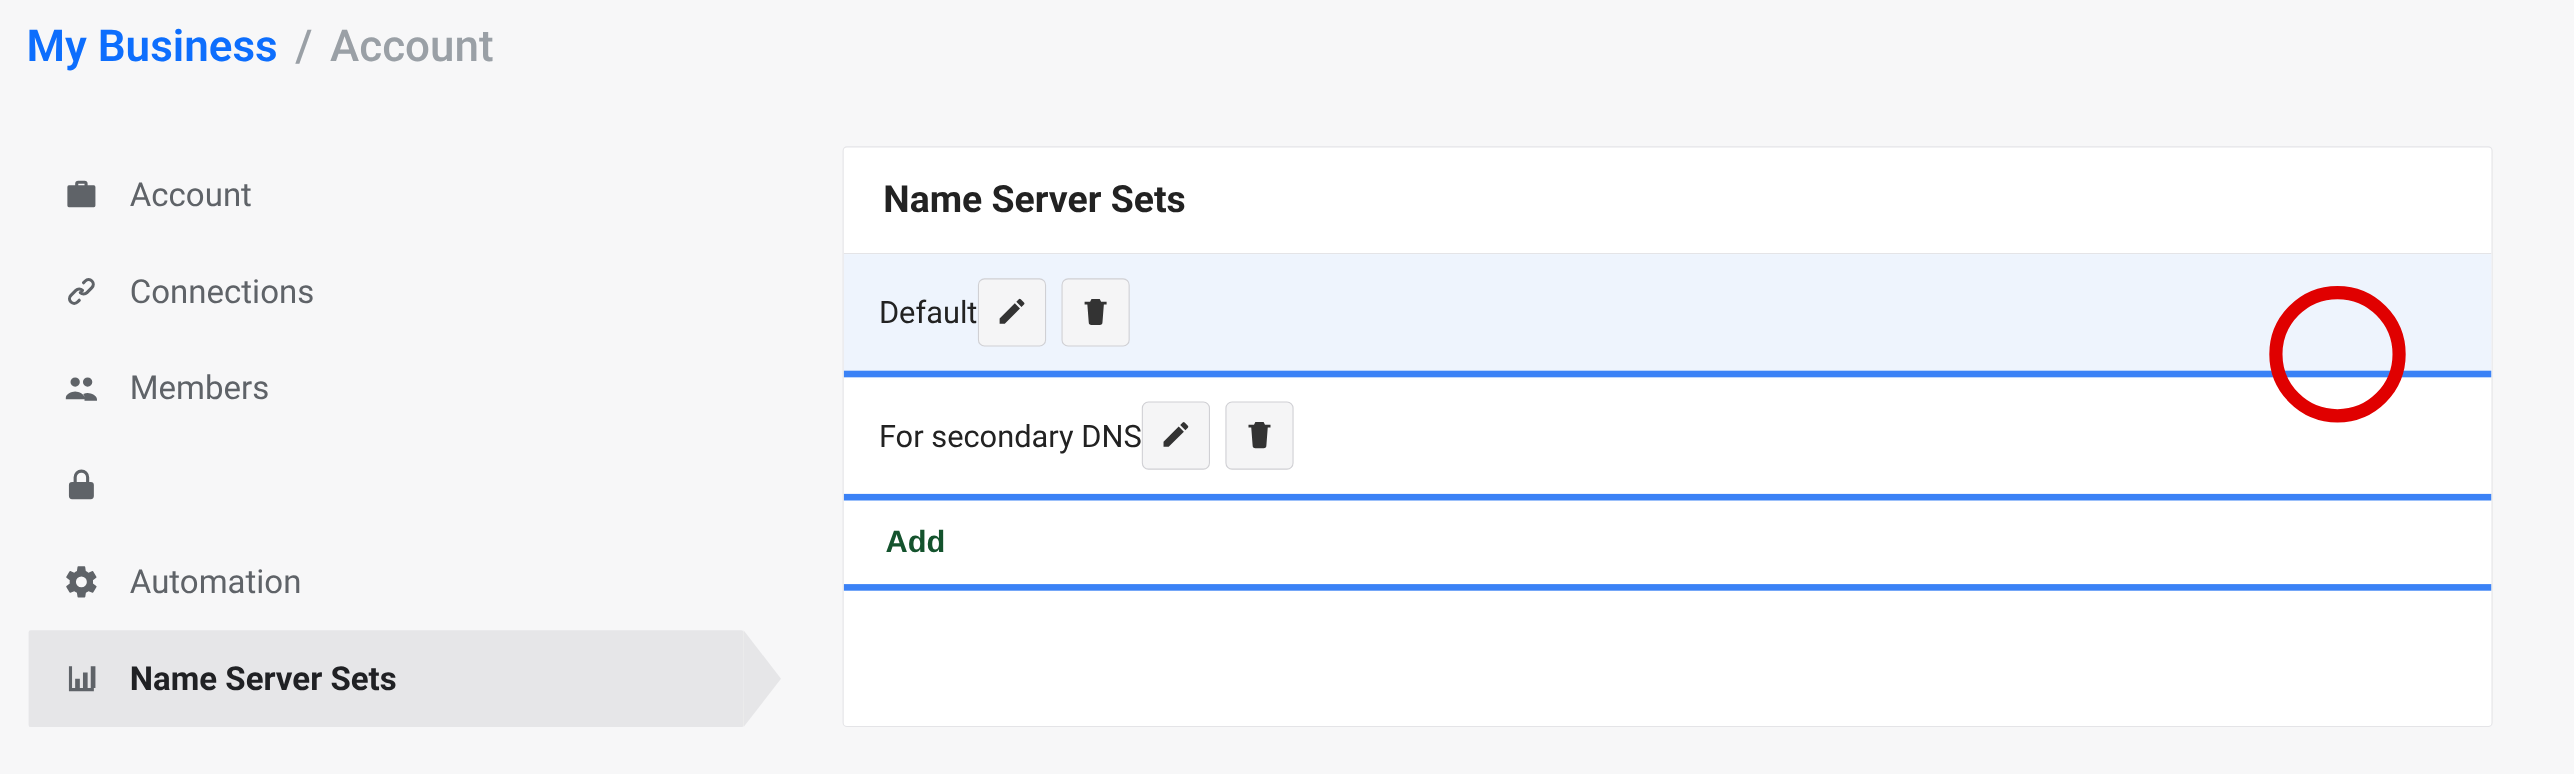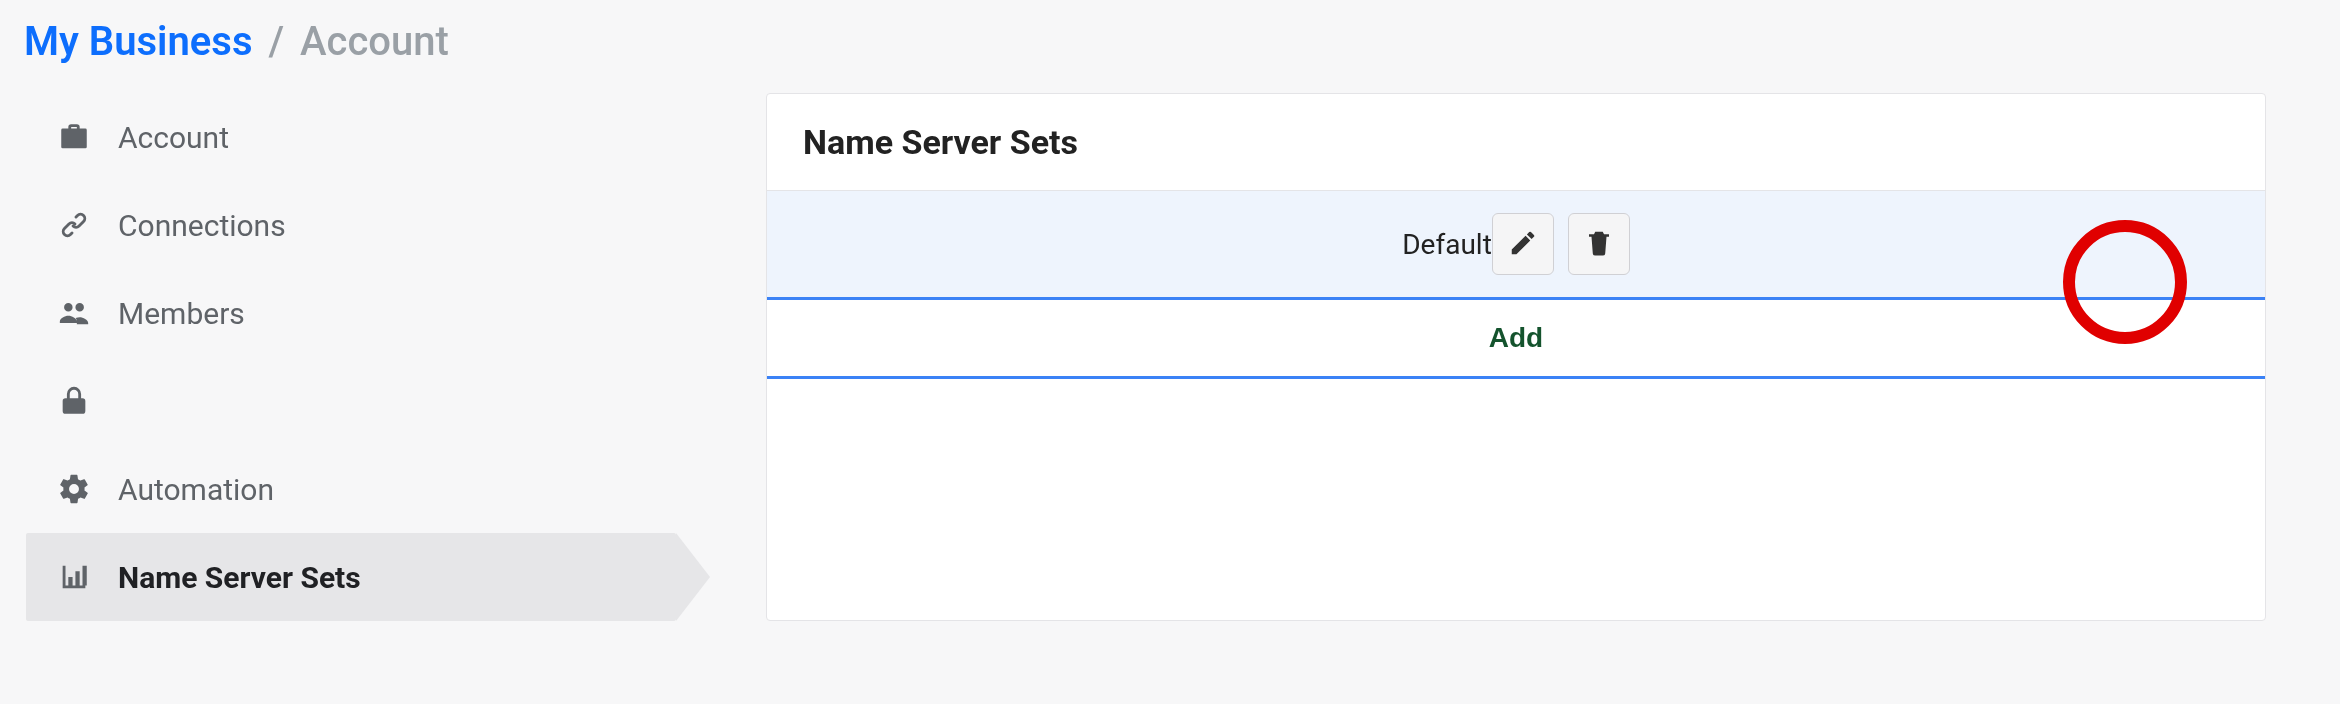--- a/index.html
+++ b/index.html
@@ -7,21 +7,21 @@
     width: 2340px;
     height: 704px;
     font-family: -apple-system, BlinkMacSystemFont, "Segoe UI", Roboto, "Helvetica Neue", Arial, sans-serif;
     background: #f7f7f8;
     color: #333;
   }
   .page { padding: 18px 26px; }
   .breadcrumb {
     font-size: 40px;
     font-weight: 600;
-    margin-bottom: 28px;
+    margin-bottom: 68px;
     margin-left: -2px;
   }
   .breadcrumb .primary { color: #0d6efd; }
   .breadcrumb .sep { color: #9aa0a6; font-weight: 500; margin: 0 6px; }
   .breadcrumb .secondary { color: #9aa0a6; font-weight: 500; }
 
   .layout { display: flex; gap: 90px; }
 
   .sidebar { width: 650px; }
   .sidebar-item {
@@ -73,23 +73,23 @@
   .panel-header {
     padding: 28px 36px;
     font-size: 34px;
     font-weight: 700;
     color: #222;
     border-bottom: 1px solid #e4e4e7;
   }
   .row {
     display: flex;
     align-items: center;
-    justify-content: center;
+    justify-content: flex-start;
     padding: 22px 32px;
-    border-bottom: 3px solid #3b82f6;
+    border-bottom: 6px solid #3b82f6;
     font-size: 28px;
   }
   .row:last-child { border-bottom: none; }
   .row.highlight { background: #eef4fd; }
   .row-label { color: #222; }
   .row-actions { display: flex; gap: 14px; align-items: center; }
   .icon-btn {
     width: 62px;
     height: 62px;
     display: inline-flex;
@@ -209,20 +209,39 @@
           <button class="icon-btn">
             <span>
               <svg viewBox="0 0 24 24">
                   <path d="M6 7h12l-1 13a2 2 0 0 1-2 2H9a2 2 0 0 1-2-2L6 7zm3-4h6l1 2h4v2H4V5h4l1-2zM9 10h2v8H9v-8zm4 0h2v8h-2v-8z"></path>
                 </svg>
             </span>
           </button>
         </span>
       </div>
 
+      <div class="row">
+        <span class="row-label">For secondary DNS</span>
+        <span class="row-actions">
+          <button class="icon-btn">
+            <span>
+              <svg viewBox="0 0 24 24">
+                  <path d="M3 17.25V21h3.75L17.81 9.94l-3.75-3.75L3 17.25zM20.71 7.04a1 1 0 0 0 0-1.41l-2.34-2.34a1 1 0 0 0-1.41 0l-1.83 1.83 3.75 3.75 1.83-1.83z"></path>
+                </svg>
+            </span>
+          </button>
+          <button class="icon-btn">
+            <span>
+              <svg viewBox="0 0 24 24">
+                  <path d="M6 7h12l-1 13a2 2 0 0 1-2 2H9a2 2 0 0 1-2-2L6 7zm3-4h6l1 2h4v2H4V5h4l1-2zM9 10h2v8H9v-8zm4 0h2v8h-2v-8z"></path>
+                </svg>
+            </span>
+          </button>
+        </span>
+      </div>
 
       <div class="row">
         <button class="link-btn">Add</button>
       </div>
 
       <div class="annotation-circle circle-pos"></div>
     </div>
 
   </div>
 </div>

